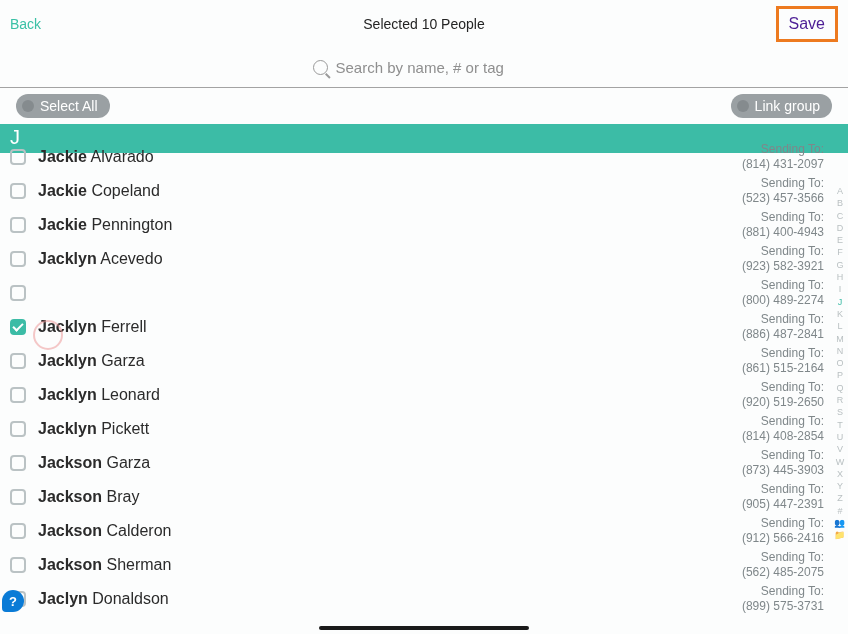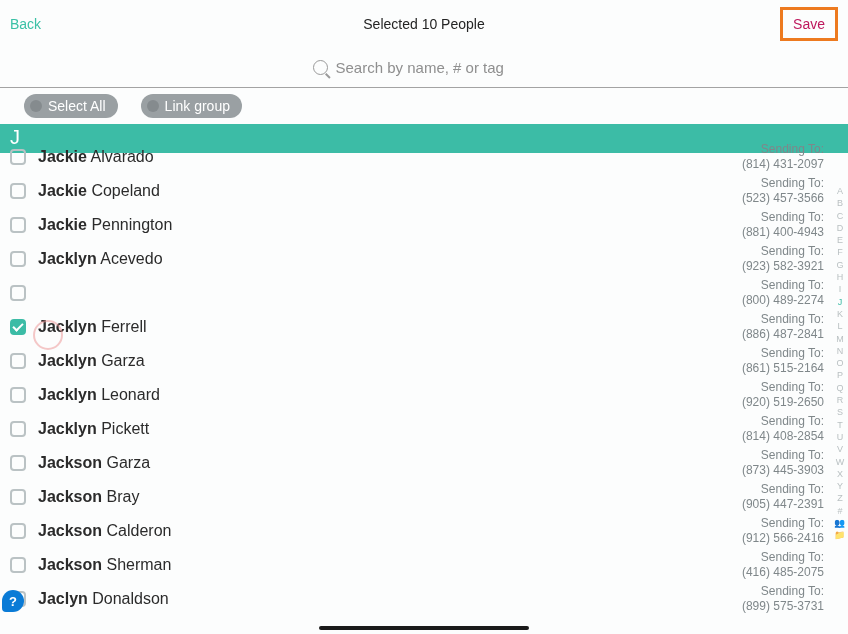--- a/index.html
+++ b/index.html
@@ -28,22 +28,22 @@
       left: 50%;
       transform: translateX(-50%);
       font-size: 14px;
       color: #242424;
     }
     .save-wrap {
       border: 3px solid #ed7a1f;
       padding: 6px 10px;
     }
     .save {
-      color: #be185d;
-      font-size: 14px;
+      color: #4c1d95;
+      font-size: 16px;
       cursor: pointer;
     }
     .search-row {
       display: flex;
       align-items: center;
       justify-content: center;
       height: 40px;
       gap: 8px;
       border-bottom: 1px solid #a3a3a3;
     }
@@ -66,21 +66,22 @@
       outline: none;
       font-size: 15px;
       color: #666;
       background: transparent;
       width: 200px;
     }
     .search-input::placeholder { color: #8f8f8f; }
     .chips {
       display: flex;
       gap: 23px;
-      padding: 6px 24px;
+      padding: 6px 16px;
+      justify-content: space-between;
     }
     .chip {
       background: #9aa0a3;
       color: #fff;
       border-radius: 14px;
       font-size: 14px;
       padding: 4px 12px 4px 6px;
       display: flex;
       align-items: center;
       gap: 6px;
@@ -322,21 +323,21 @@
       <div class="sending">
         <div>Sending To:</div>
         <div>(912) 566-2416</div>
       </div>
     </div>
     <div class="row">
       <div class="checkbox"></div>
       <div class="name"><span class="first">Jackson</span><span> Sherman</span></div>
       <div class="sending">
         <div>Sending To:</div>
-        <div>(416) 485-2075</div>
+        <div>(562) 485-2075</div>
       </div>
     </div>
     <div class="row">
       <div class="checkbox"></div>
       <div class="name"><span class="first">Jaclyn</span><span> Donaldson</span></div>
       <div class="sending">
         <div>Sending To:</div>
         <div>(899) 575-3731</div>
       </div>
     </div>

